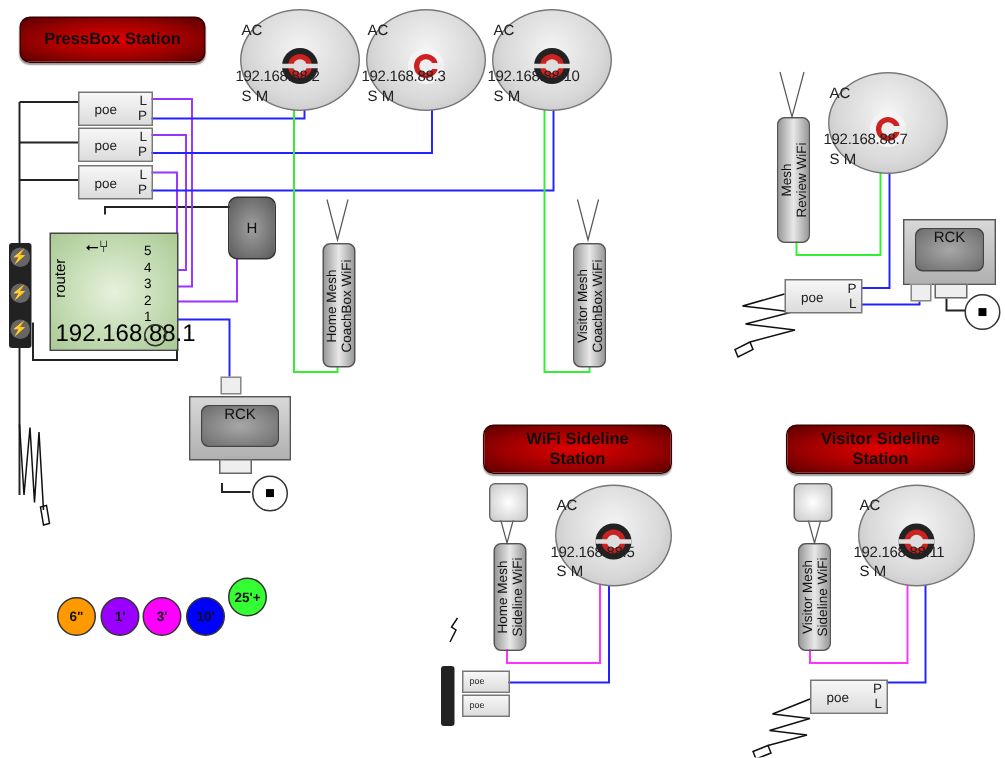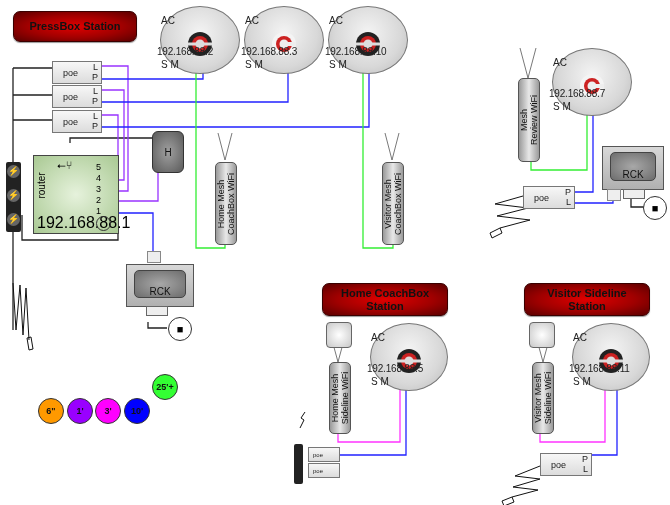--- a/index.html
+++ b/index.html
@@ -12,21 +12,21 @@
   .ac .ip{position:absolute;left:-4px;right:-4px;bottom:16px;font-size:10px;letter-spacing:-0.2px;}
   .ac .sm{position:absolute;left:0;right:0;bottom:3px;font-size:10px;}
   .ac .logo{position:absolute;left:50%;top:22px;width:30px;height:30px;margin-left:-15px;}
   .poe{position:absolute;background:linear-gradient(#f7f7f7,#dcdcdc);border:1px solid #777;font-size:9px;color:#222;}
   .poe .t{position:absolute;left:10px;top:50%;transform:translateY(-50%);}
   .poe .l,.poe .p{position:absolute;right:3px;font-size:9px;}
   .mesh{position:absolute;border-radius:5px;border:1px solid #555;background:linear-gradient(90deg,#9a9a9a,#e8e8e8 50%,#9a9a9a);}
   .mesh .vt{position:absolute;left:50%;top:50%;transform:translate(-50%,-50%) rotate(-90deg);white-space:nowrap;font-size:9px;line-height:10px;text-align:center;color:#111;}
   .apbox{position:absolute;border:1px solid #666;border-radius:4px;background:radial-gradient(#ffffff,#c8c8c8);}
   .rck{position:absolute;background:linear-gradient(#d8d8d8,#b0b0b0);border:1px solid #555;}
-  .rck .inner{position:absolute;left:7px;right:7px;top:5px;bottom:8px;border-radius:5px;border:1px solid #444;background:radial-gradient(#a8a8a8,#6c6c6c);display:flex;align-items:flex-end;justify-content:center;font-size:10px;color:#111;}
+  .rck .inner{position:absolute;left:7px;right:7px;top:5px;bottom:8px;border-radius:5px;border:1px solid #444;background:radial-gradient(#a8a8a8,#6c6c6c);display:flex;align-items:flex-start;justify-content:center;font-size:10px;color:#111;}
   .legend-dot{position:absolute;width:24px;height:24px;border-radius:50%;border:1px solid #333;display:flex;align-items:center;justify-content:center;font-size:9px;font-weight:bold;color:#111;}
   .router{position:absolute;border:1px solid #444;background:radial-gradient(#e6f2dc,#a9c993);}
   .hbox{position:absolute;border:1px solid #333;border-radius:6px;background:radial-gradient(#a0a0a0,#5a5a5a);color:#111;font-size:10px;display:flex;align-items:center;justify-content:center;}
 </style>
 </head>
 <body>
 
 <div id="canvas">
 
   <svg class="abs" style="left:0;top:0" width="670" height="505">
@@ -209,21 +209,21 @@
   <div class="abs" style="left:623px;top:189px;width:20px;height:8px;border:1px solid #666;background:#eee;"></div>
   <div class="abs" style="left:643px;top:196px;width:22px;height:22px;border-radius:50%;border:1px solid #333;background:#fff;text-align:center;line-height:22px;font-size:11px;">■</div>
   <div class="poe" style="left:523px;top:186px;width:50px;height:21px;">
     <span class="t">poe</span>
     <span class="p" style="top:0px">P</span>
     <span class="l" style="top:10px">L</span>
   </div>
 
   <div class="station" style="left:322px;top:283px;width:124px;height:31px;">
     <div>
-        <div>Home CoachBox</div>
+        <div>WiFi Sideline</div>
         <div>Station</div>
       </div>
   </div>
   <div class="apbox" style="left:326px;top:322px;width:24px;height:24px;"></div>
   <div class="mesh" style="left:329px;top:362px;width:20px;height:70px;">
     <div class="vt">
         <div>Home Mesh</div>
         <div>Sideline  WiFi</div>
       </div>
   </div>
@@ -282,17 +282,17 @@
       </div>
     <div class="legend-dot" style="left: 67px; top: 398px; background: rgb(153, 0, 255);">
         <span>1'</span>
       </div>
     <div class="legend-dot" style="left: 95px; top: 398px; background: rgb(255, 0, 255);">
         <span>3'</span>
       </div>
     <div class="legend-dot" style="left: 124px; top: 398px; background: rgb(0, 0, 255);">
         <span>10'</span>
       </div>
-    <div class="legend-dot" style="left: 152px; top: 374px; background: rgb(51, 255, 51);">
+    <div class="legend-dot" style="left: 152px; top: 385px; background: rgb(51, 255, 51);">
         <span>25'+</span>
       </div>
   </div>
 </div>
 
 </body></html>

